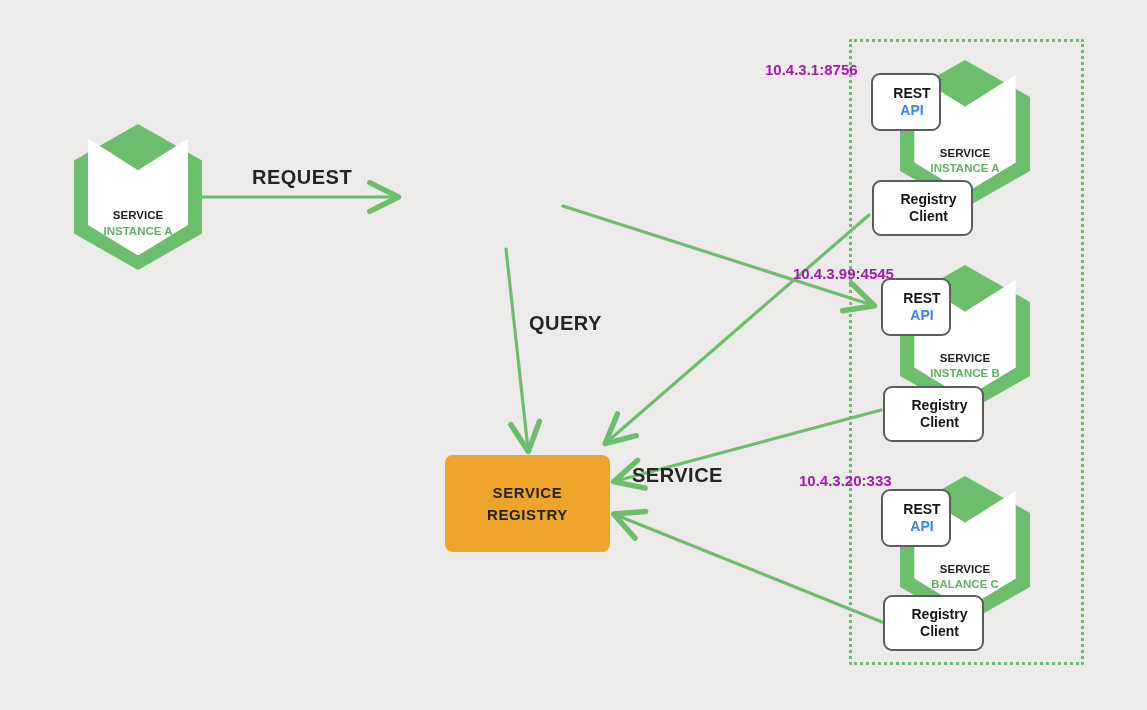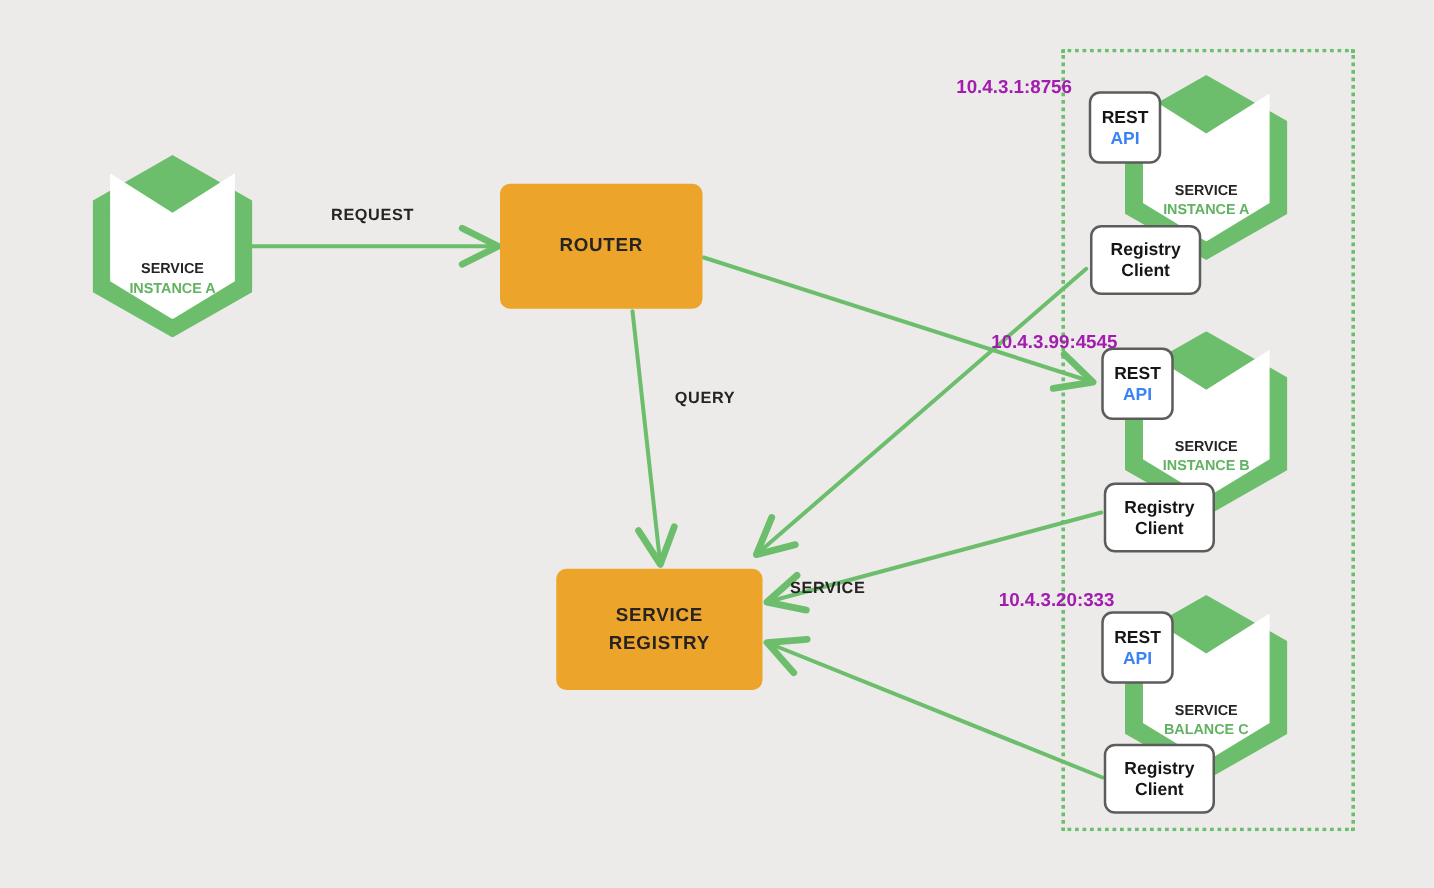--- a/index.html
+++ b/index.html
@@ -55,28 +55,29 @@
     position:absolute;
     background:#fff;
     border:2.5px solid #5c5c5c;
     border-radius:9px;
     display:flex;align-items:center;justify-content:center;
     text-align:center;
     font-weight:bold;
     font-size:14px;
     line-height:1.2;
     color:#161616;
+    padding-left:12px;
   }
   .wbox .api{color:#3b82f6;}
 
   
   .elabel{
     position:absolute;
     font-weight:bold;
-    font-size:13px;
+    font-size:20px;
     color:#262323;
     letter-spacing:.5px;
     line-height:1.3;
     text-align:center;
     white-space:pre-line;
   }
   .iplabel{
     position:absolute;
     font-size:15px;
     color:#a21caf;
@@ -123,23 +124,20 @@
 
   <div class="hex" id="client-hex" style="left:74px;top:124px;width:128px;height:146px;">
     <div class="shell"></div>
     <div class="inner"></div>
     <div class="htxt" style="font-size:11.5px;">
       <span class="l1">SERVICE</span>
       <span class="l2">INSTANCE A</span>
     </div>
   </div>
 
-  <div class="obox" id="router-box">
-    <span>ROUTER</span>
-  </div>
 
   <div class="obox" id="registry-box">
     <span><span>SERVICE</span><br><span>REGISTRY</span></span>
   </div>
 
   <div class="elabel" style="left:252px;top:164px;width:92px;">REQUEST</div>
   <div class="elabel" style="left:529px;top:310px;width:70px;">QUERY</div>
   <div class="elabel" style="left:632px;top:462px;width:96px;text-align:left;">SERVICE</div>
 
   <div class="iplabel" style="left:765px;top:61px;">10.4.3.1:8756</div>

